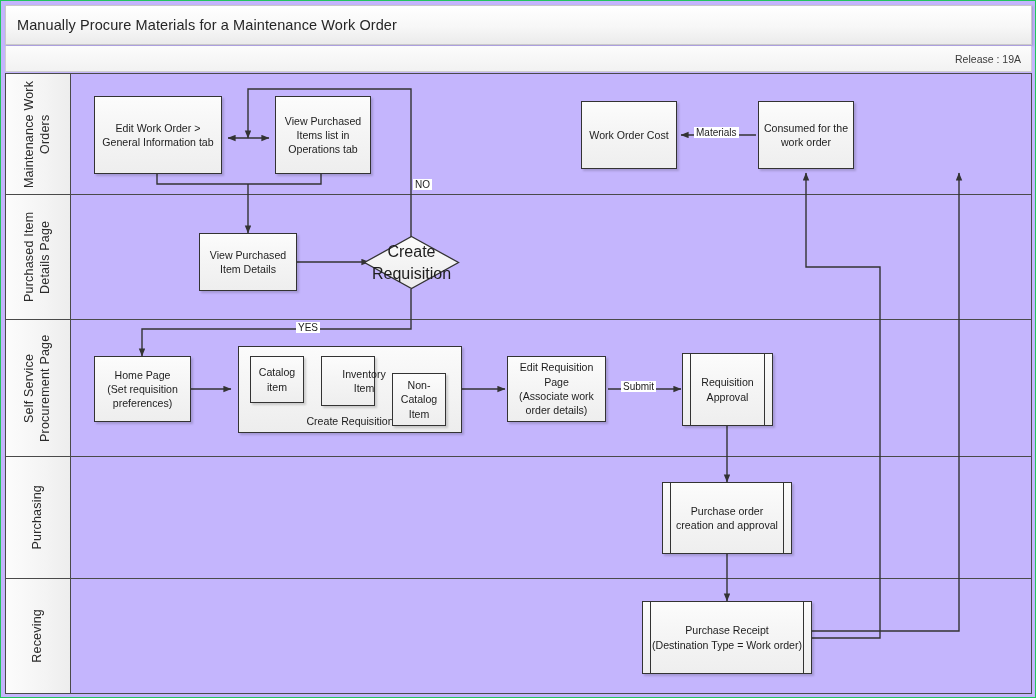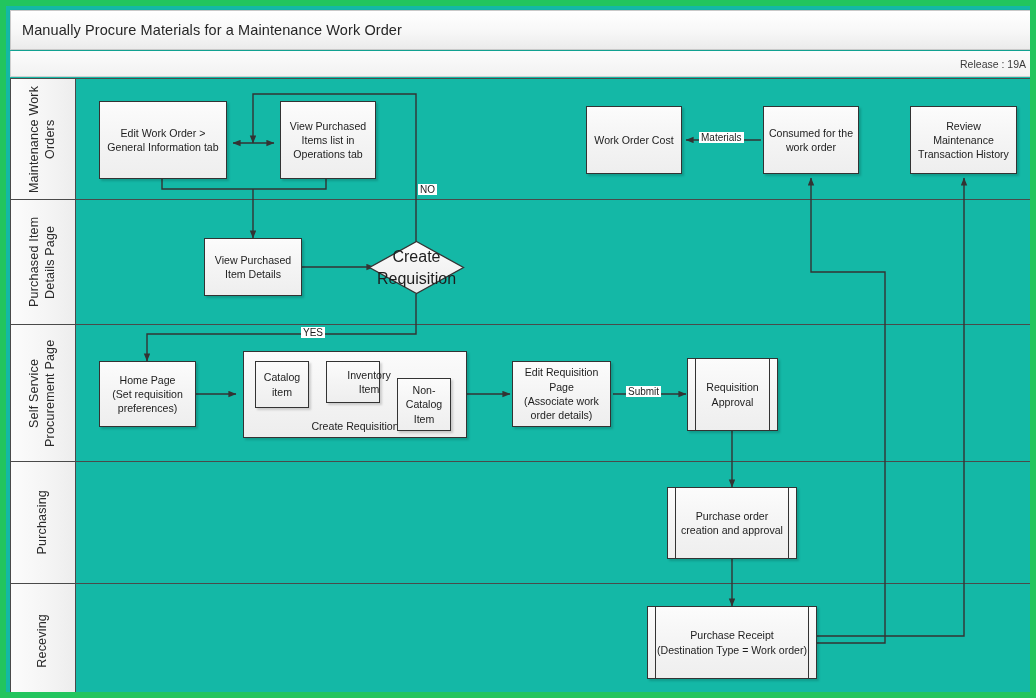--- a/index.html
+++ b/index.html
@@ -7,23 +7,23 @@
     padding: 0;
     background: #ffffff;
   }
   body {
     font-family: "Liberation Sans", sans-serif;
   }
   #page {
     position: relative;
     width: 1036px;
     height: 698px;
-    background: #14b8a6;
+    background: #c4b5fd;
     overflow: hidden;
-    border: 6px solid #22c55e;
+    border: 1px solid #22c55e;
     box-sizing: border-box;
   }
 
   
   .titlebar {
     position: absolute;
     left: 4px; top: 4px;
     width: 1027px; height: 40px;
     background: linear-gradient(to bottom, #ffffff 0%, #f7f7f7 55%, #ebebeb 100%);
     border: 1px solid #c9c9c9;
@@ -303,24 +303,20 @@
 
     <div class="node" style="left:757px;top:100px;width:96px;height:68px;">
       <span class="lbl">Consumed for the
 work order</span>
     </div>
 
     <div class="node" style="left:580px;top:100px;width:96px;height:68px;">
       <span class="lbl">Work Order Cost</span>
     </div>
 
-    <div class="node" style="left:904px;top:100px;width:107px;height:68px;">
-      <span class="lbl">Review Maintenance
-Transaction History</span>
-    </div>
 
     <div class="edge-label" style="left:392px;top:178px;margin-left:20px;">NO</div>
 
     <div class="edge-label" style="left:693px;top:126px;">Materials</div>
 
     <div class="node" style="left:198px;top:232px;width:98px;height:58px;">
       <span class="lbl">View Purchased
 Item Details</span>
     </div>
 
@@ -348,21 +344,21 @@
 
     <div class="group-box" style="left:237px;top:345px;width:224px;height:87px;">
       <div class="group-label">Create Requisition</div>
     </div>
 
     <div class="node" style="left:249px;top:355px;width:54px;height:47px;">
       <span class="lbl">Catalog
 item</span>
     </div>
 
-    <div class="node" style="left:320px;top:355px;width:54px;height:42px;padding-left:36px;">
+    <div class="node" style="left:320px;top:355px;width:54px;height:50px;padding-left:36px;">
       <span class="lbl">Inventory
 Item</span>
     </div>
 
     <div class="node" style="left:391px;top:352px;width:54px;height:53px;margin-top:20px;">
       <span class="lbl">Non-
 Catalog
 Item</span>
     </div>
 

